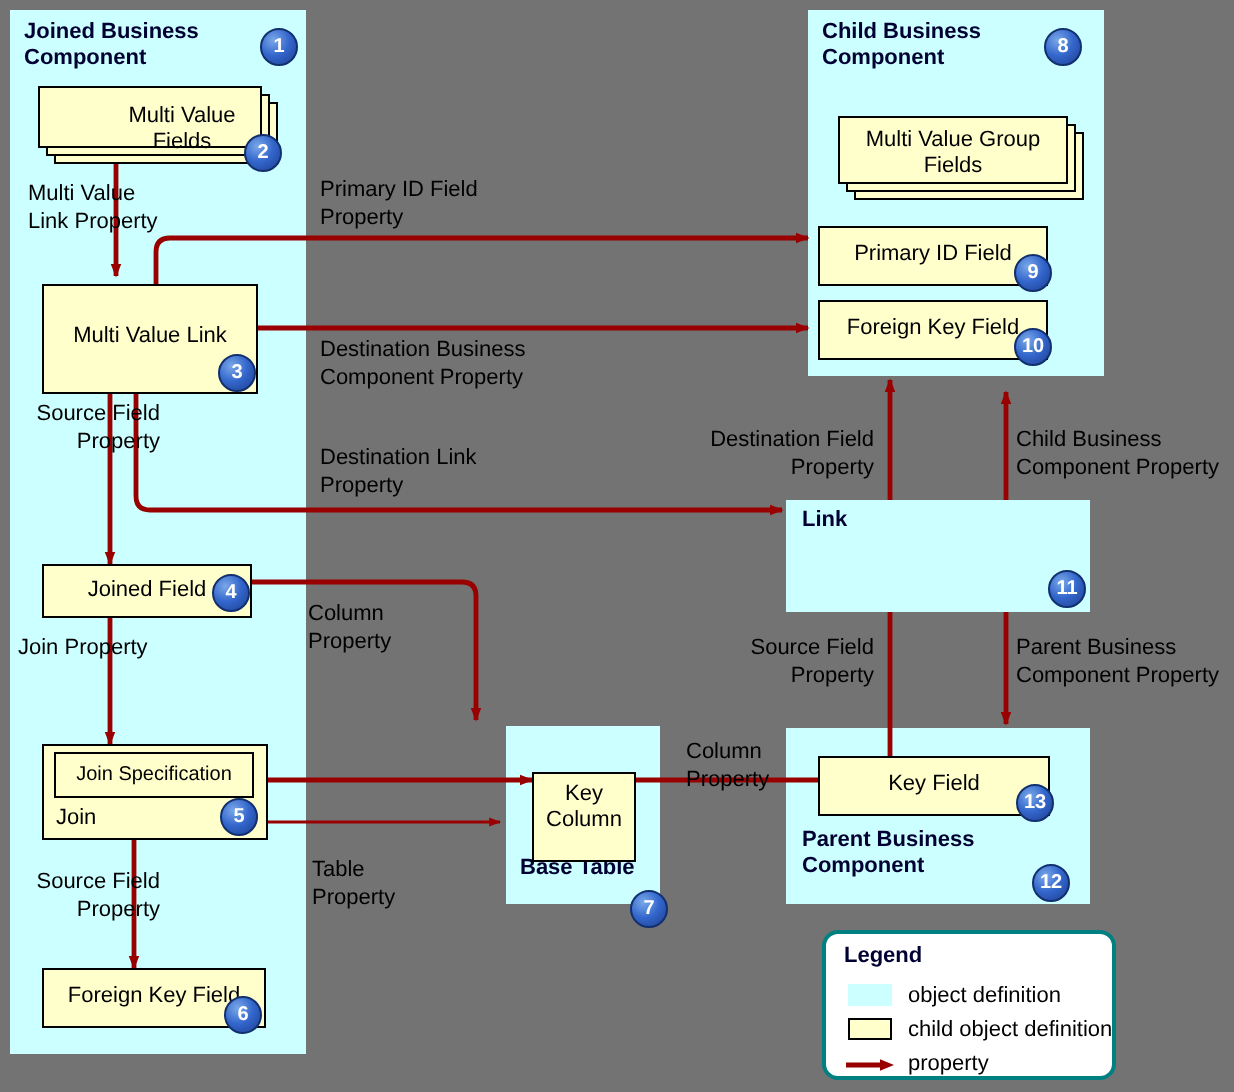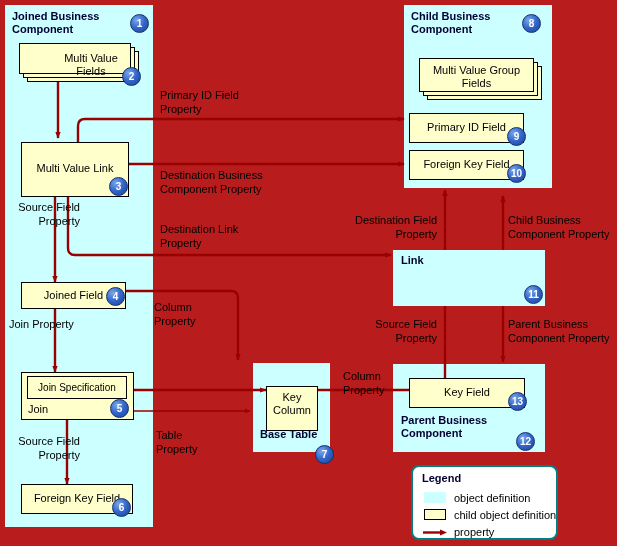--- a/index.html
+++ b/index.html
@@ -7,21 +7,21 @@
     padding: 0;
     background: #ffffff;
   }
   body {
     font-family: "Liberation Sans", sans-serif;
   }
   #diagram {
     position: relative;
     width: 617px;
     height: 546px;
-    background: #b91c1c;
+    background: #737373;
     overflow: hidden;
   }
   
   .panel {
     position: absolute;
     background: #ccffff;
     box-sizing: border-box;
   }
   .panel-title {
     position: absolute;
@@ -282,20 +282,22 @@
     <div class="ybox-label" style="top:7px;">Key Field</div>
   </div>
   <div class="badge" style="left:508px; top:392px;">13</div>
 
   <div class="badge" style="left:130px; top:14px;">1</div>
   <div class="badge" style="left:522px; top:14px;">8</div>
   <div class="badge" style="left:524px; top:285px;">11</div>
   <div class="badge" style="left:315px; top:445px;">7</div>
   <div class="badge" style="left:516px; top:432px;">12</div>
 
+  <div class="plabel" style="left:14px; top:90px; width:110px;">Multi Value
+Link Property</div>
 
   <div class="plabel" style="left:160px; top:88px; width:130px;">Primary ID Field
 Property</div>
 
   <div class="plabel" style="left:160px; top:168px; width:150px;">Destination Business
 Component Property</div>
 
   <div class="plabel right" style="left:2px; top:200px; width:78px;">Source Field
 Property</div>
 

